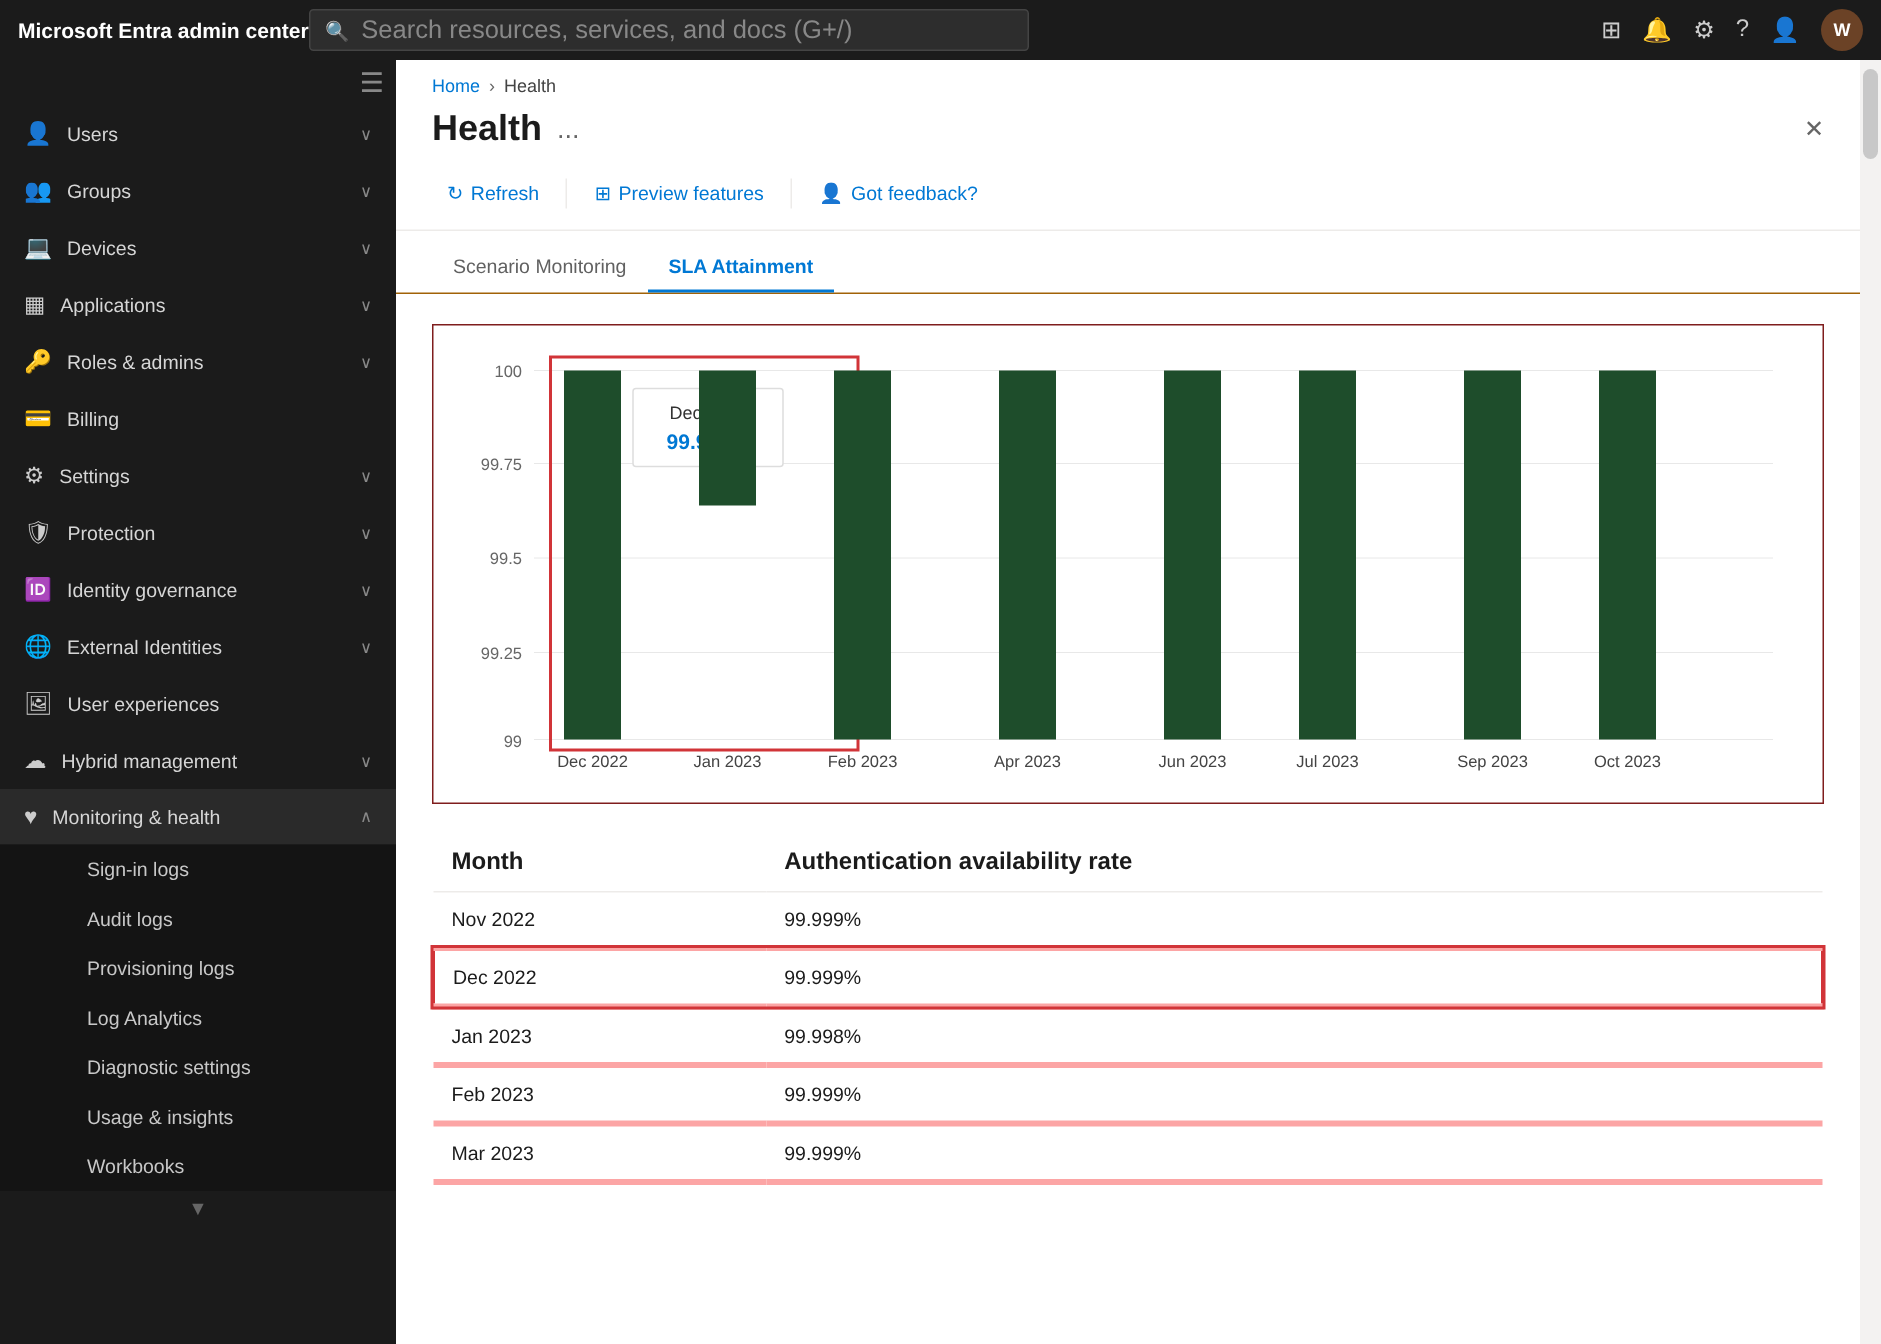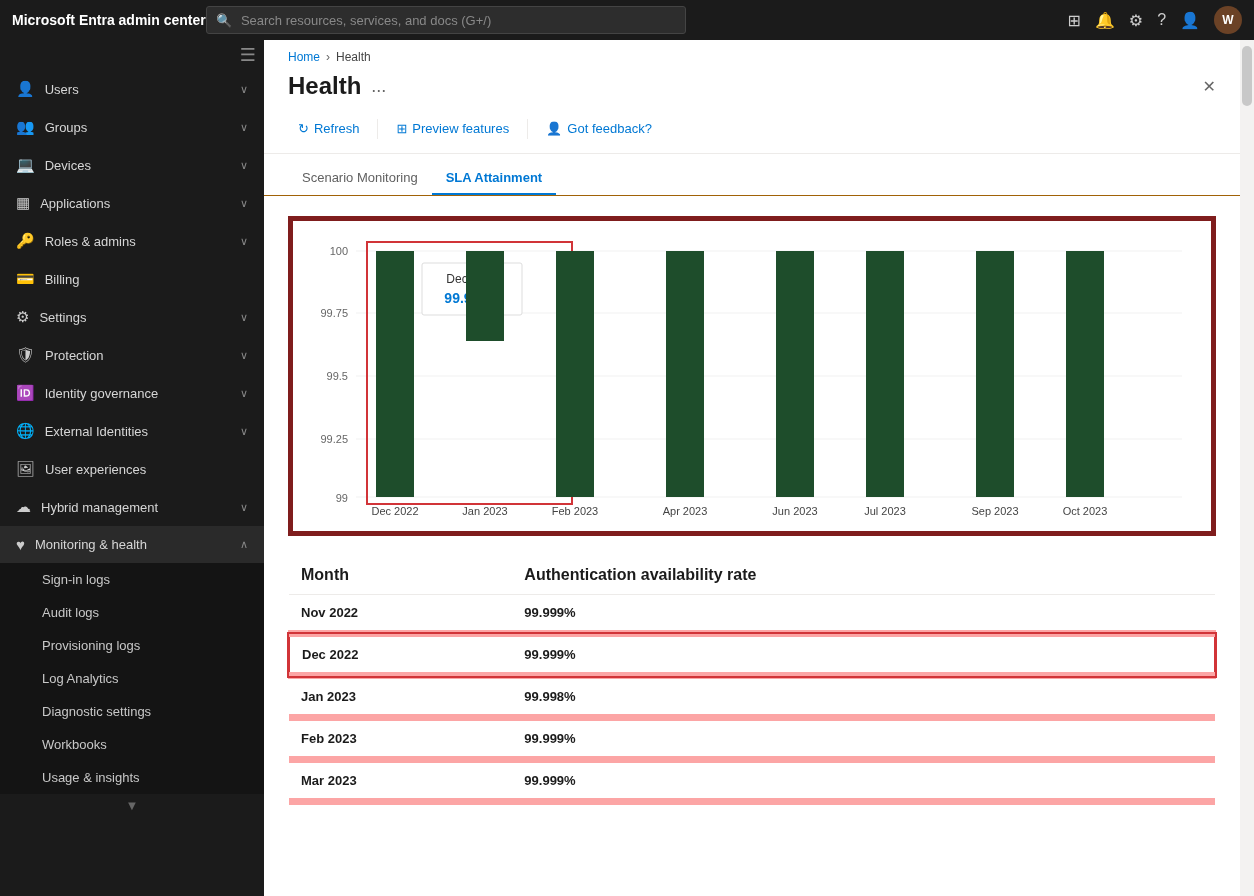--- a/index.html
+++ b/index.html
@@ -1,40 +1,40 @@
 <!DOCTYPE html>
 <html><head>
   <meta charset="utf-8">
   <style>
     * { box-sizing: border-box; margin: 0; padding: 0; }
     body { font-family: 'Segoe UI', sans-serif; font-size: 13px; background: #f3f2f1; display: flex; flex-direction: column; height: 896px; overflow: hidden; }
 
     
     .topbar { background: #1b1b1b; height: 40px; display: flex; align-items: center; padding: 0 12px; flex-shrink: 0; }
     .search-box { flex: 1; max-width: 480px; background: #2d2d2d; border: 1px solid #444; border-radius: 3px; height: 28px; display: flex; align-items: center; padding: 0 10px; gap: 8px; }
-    .search-box input { background: transparent; border: none; outline: none; color: #f97316; font-size: 13px; width: 100%; }
+    .search-box input { background: transparent; border: none; outline: none; color: #f97316; font-size: 17px; width: 100%; }
     .search-box input::placeholder { color: #888; }
     .topbar-icons { display: flex; align-items: center; gap: 14px; margin-left: auto; }
     .topbar-icon { color: #ccc; font-size: 16px; cursor: pointer; }
     .avatar { width: 28px; height: 28px; background: #6b4226; border-radius: 50%; display: flex; align-items: center; justify-content: center; color: white; font-size: 12px; font-weight: bold; }
 
     
     .main-layout { display: flex; flex: 1; overflow: hidden; }
 
     
     .sidebar { width: 264px; background: #1b1b1b; flex-shrink: 0; overflow-y: auto; display: flex; flex-direction: column; }
     .sidebar::-webkit-scrollbar { width: 4px; }
     .sidebar::-webkit-scrollbar-thumb { background: #555; }
     .sidebar-item { display: flex; align-items: center; justify-content: space-between; padding: 10px 16px; color: #d6d6d6; cursor: pointer; font-size: 13px; }
     .sidebar-item.active-parent { background: #2a2a2a; }
     .sidebar-item-left { display: flex; align-items: center; gap: 10px; }
     .sidebar-icon { font-size: 15px; color: #ccc; }
     .chevron { font-size: 11px; color: #888; }
     .sidebar-sub { background: #141414; }
-    .sidebar-sub-item { padding: 9px 16px 9px 42px; color: #c8c8c8; cursor: pointer; font-size: 13px; display: flex; align-items: center; gap: 6px; }
+    .sidebar-sub-item { padding: 9px 16px 9px 42px; color: #c8c8c8; cursor: pointer; font-size: 13px; display: flex; align-items: center; gap: 6px; margin-left: 16px; }
     .sidebar-sub-item.active { color: white; border-left: 3px solid #0078d4; padding-left: 39px; background: #1e1e1e; }
     .sidebar-scroll-indicator { display: flex; justify-content: center; padding: 4px; color: #666; }
 
     
     .content { flex: 1; background: white; overflow-y: auto; display: flex; flex-direction: column; position: relative; }
     .content::-webkit-scrollbar { width: 8px; }
     .content::-webkit-scrollbar-thumb { background: #c8c8c8; }
 
     
     .breadcrumb { padding: 10px 24px 4px; display: flex; align-items: center; gap: 6px; font-size: 12px; color: #0078d4; }
@@ -52,27 +52,27 @@
     .toolbar-sep { width: 1px; height: 20px; background: #edebe9; margin: 0 4px; }
 
     
     .tabs { display: flex; padding: 8px 24px 0; border-bottom: 1px solid #a16207; }
     .tab { padding: 8px 14px; font-size: 13px; color: #616161; cursor: pointer; border-bottom: 2px solid transparent; }
     .tab.active { color: #0078d4; border-bottom: 2px solid #0078d4; font-weight: 600; }
 
     
     .chart-section { padding: 20px 24px; }
     .chart-title { font-size: 14px; font-weight: 600; margin-bottom: 16px; color: #1b1b1b; }
-    .chart-container { border: 5px solid #7f1d1d; padding: 16px 16px 8px; position: relative; width: 100%; height: 320px; }
+    .chart-container { border: 1px solid #7f1d1d; padding: 16px 16px 8px; position: relative; width: 100%; height: 320px; }
 
     
     .table-section { padding: 0 24px 20px; }
     table { width: 100%; border-collapse: collapse; }
     thead th { text-align: left; padding: 10px 12px; font-size: 16px; font-weight: 600; color: #1b1b1b; border-bottom: 1px solid #edebe9; }
-    tbody tr { border-bottom: 7px solid #fca5a5; font-weight: bold; }
+    tbody tr { border-bottom: 4px solid #fca5a5; }
     tbody td { padding: 10px 12px; font-size: 13px; color: #1b1b1b; }
     .row-highlighted td { border-top: 2px solid #d13438; border-bottom: 2px solid #d13438; }
     .row-highlighted td:first-child { border-left: 2px solid #d13438; }
     .row-highlighted td:last-child { border-right: 2px solid #d13438; }
   </style>
 </head>
 <body>
 
 <div class="topbar">
   <span style="color:white;font-size:14px;font-weight:600;white-space:nowrap;">Microsoft Entra admin center</span>
@@ -209,24 +209,24 @@
       <div class="sidebar-sub-item">
         <span>Provisioning logs</span>
       </div>
       <div class="sidebar-sub-item">
         <span>Log Analytics</span>
       </div>
       <div class="sidebar-sub-item">
         <span>Diagnostic settings</span>
       </div>
       <div class="sidebar-sub-item">
+        <span>Usage &amp; insights</span>
+      </div>
+      <div class="sidebar-sub-item">
         <span>Workbooks</span>
-      </div>
-      <div class="sidebar-sub-item">
-        <span>Usage &amp; insights</span>
       </div>
     </div>
 
     <div class="sidebar-scroll-indicator">▼</div>
   </div>
 
   <div class="content">
 
     <div class="breadcrumb">
       <a href="#" style="color:#0078d4;text-decoration:none;">Home</a>

